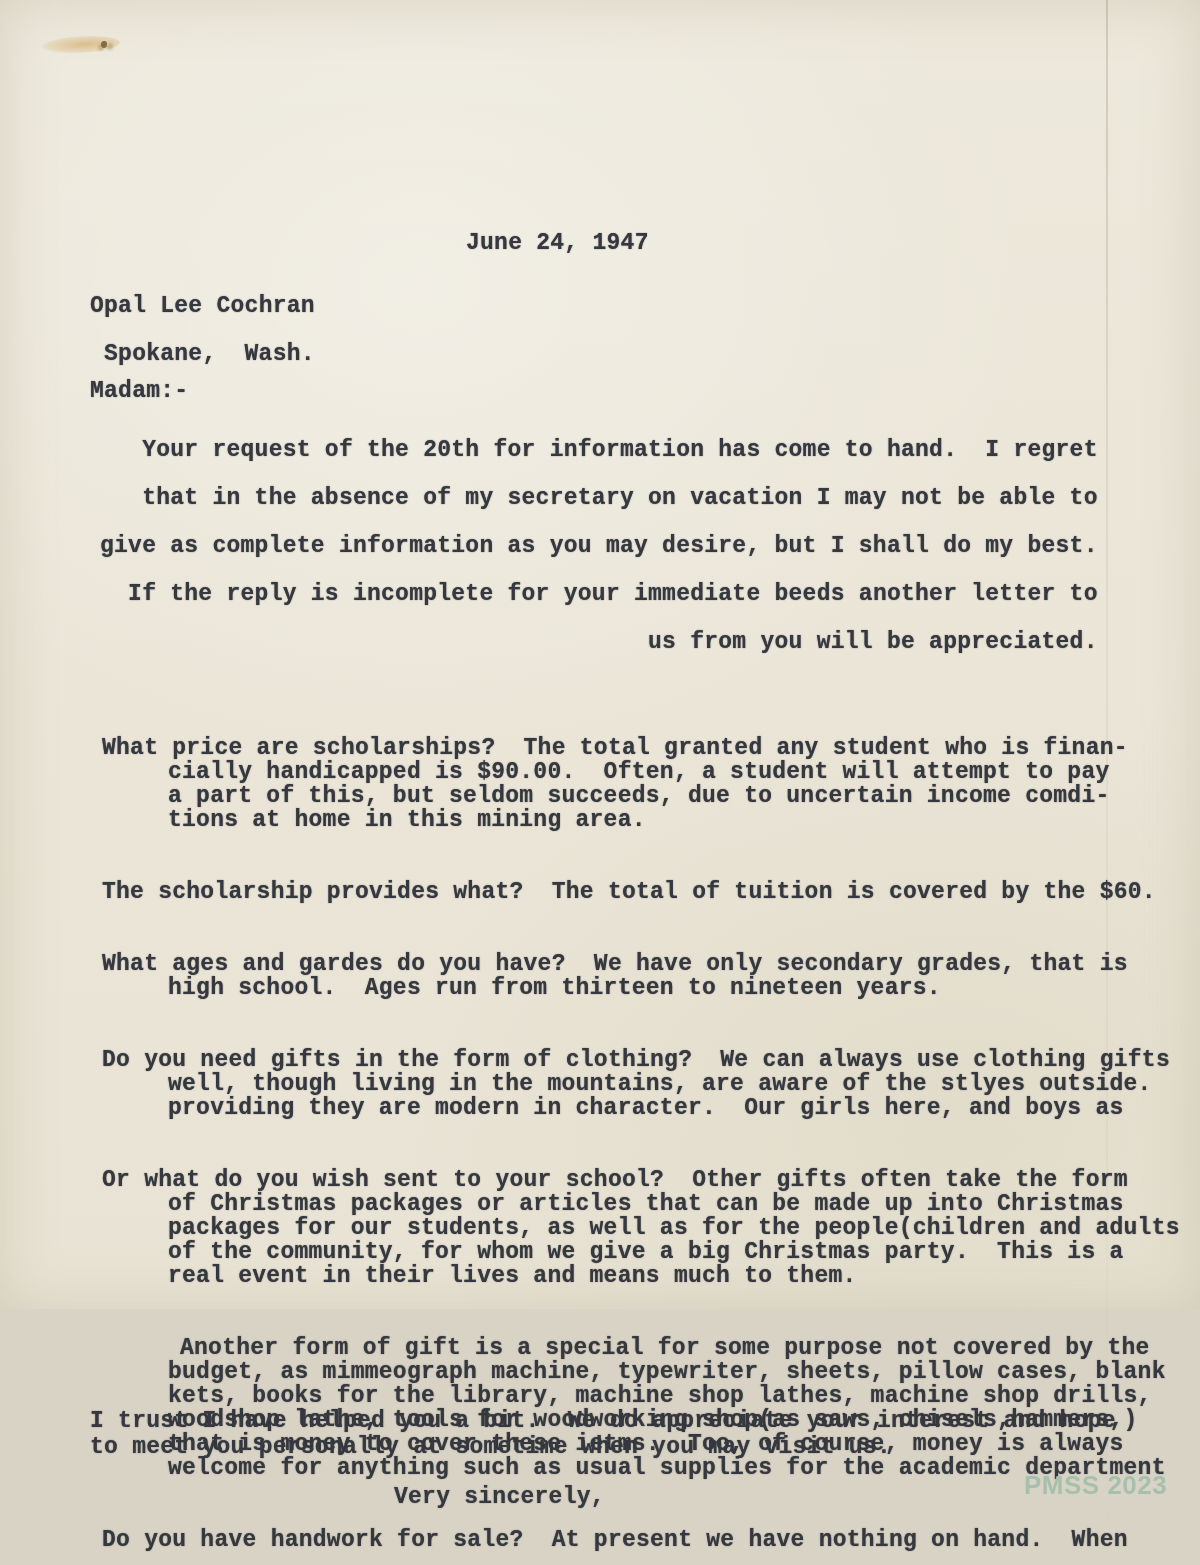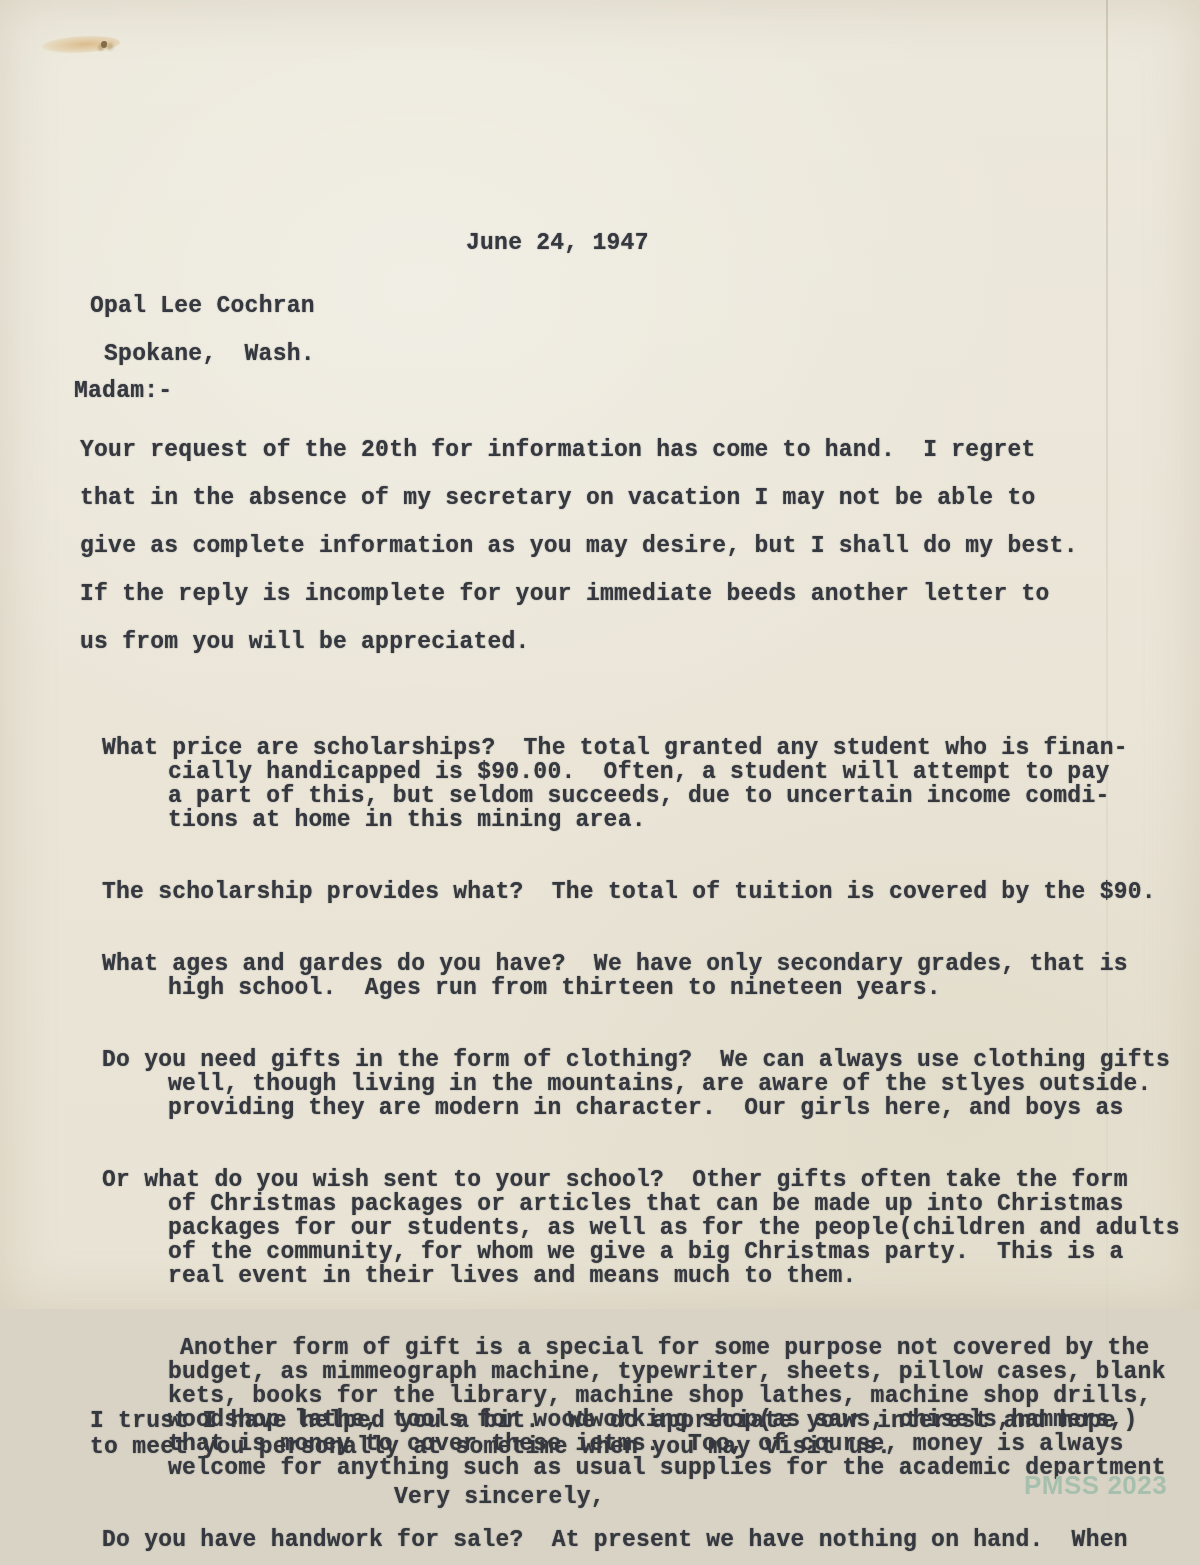--- a/index.html
+++ b/index.html
@@ -26,22 +26,22 @@
     position: absolute;
     font-size: 23px;
     font-weight: 700;
     letter-spacing: 0.25px;
     white-space: pre;
     color: #35383f;
     text-shadow: 0 0 1px rgba(53,56,63,0.62), 0 0 2px rgba(53,56,63,0.18);
   }
   .date-line      { left: 466px; top: 230px; }
   .recipient      { left: 90px;  top: 282px; line-height: 48px; text-align: right; }
-  .salutation     { left: 74px;  top: 378px; }
-  .intro          { left: 80px;  top: 426px; line-height: 48px; }
+  .salutation     { left: 90px;  top: 378px; }
+  .intro          { left: 100px;  top: 426px; line-height: 48px; text-align: right; }
   .qa-block       { left: 90px;  top: 688px; line-height: 24px; width: 1090px; }
   .qa-item .tline { padding-left: 78px; }
   .qa-item .tline:first-child { padding-left: 0; margin-left: 12px; }
   .qa-item.indent-all .tline,
   .qa-item.indent-all .tline:first-child { padding-left: 78px; }
   .closing        { left: 90px;  top: 1408px; line-height: 26px; }
   .signoff        { left: 394px; top: 1484px; font-family: Liberation Mono, monospace; }
   .watermark {
     position: absolute;
     left: 1024px;
@@ -95,21 +95,21 @@
   <div class="ink date-line">June 24, 1947</div>
 
   <div class="ink recipient"><div class="tline">Opal Lee Cochran</div><div class="tline">Spokane,  Wash.</div></div>
 
   <div class="ink salutation">Madam:-</div>
 
   <div class="ink intro"><div class="tline">Your request of the 20th for information has come to hand.  I regret</div><div class="tline">that in the absence of my secretary on vacation I may not be able to</div><div class="tline">give as complete information as you may desire, but I shall do my best.</div><div class="tline">If the reply is incomplete for your immediate beeds another letter to</div><div class="tline">us from you will be appreciated.</div></div>
 
   <div class="ink qa-block">
     <div class="qa-item"><div class="tline">What price are scholarships?  The total granted any student who is finan-</div><div class="tline">cially handicapped is $90.00.  Often, a student will attempt to pay</div><div class="tline">a part of this, but seldom succeeds, due to uncertain income comdi-</div><div class="tline">tions at home in this mining area.</div></div>
-    <div class="qa-item"><div class="tline">The scholarship provides what?  The total of tuition is covered by the $90.</div></div>
+    <div class="qa-item"><div class="tline">The scholarship provides what?  The total of tuition is covered by the $60.</div></div>
     <div class="qa-item"><div class="tline">What ages and gardes do you have?  We have only secondary grades, that is</div><div class="tline">high school.  Ages run from thirteen to nineteen years.</div></div>
     <div class="qa-item"><div class="tline">Do you need gifts in the form of clothing?  We can always use clothing gifts</div><div class="tline">well, though living in the mountains, are aware of the stlyes outside.</div><div class="tline">providing they are modern in character.  Our girls here, and boys as</div></div>
     <div class="qa-item"><div class="tline">Or what do you wish sent to your school?  Other gifts often take the form</div><div class="tline">of Christmas packages or articles that can be made up into Christmas</div><div class="tline">packages for our students, as well as for the people(children and adults</div><div class="tline">of the community, for whom we give a big Christmas party.  This is a</div><div class="tline">real event in their lives and means much to them.</div></div>
     <div class="qa-item indent-all"><div class="tline">Another form of gift is a special for some purpose not covered by the</div><div class="tline">budget, as mimmeograph machine, typewriter, sheets, pillow cases, blank</div><div class="tline">kets, books for the library, machine shop lathes, machine shop drills,</div><div class="tline">woodshop lathe, tools for woodworking shop(as saws, chisels,hammers,)</div><div class="tline">that is money to cover these ietms.  Too, of course, money is always</div><div class="tline">welcome for anything such as usual supplies for the academic department</div></div>
     <div class="qa-item"><div class="tline">Do you have handwork for sale?  At present we have nothing on hand.  When</div></div>
   </div>
 
   <div class="ink closing"><div class="tline">I trust I have helped you a bit.  We do appreciate your interest and hope</div><div class="tline">to meet you personally at sometime when you may visit us.</div></div>
 
   <div class="ink signoff">Very sincerely,</div>

